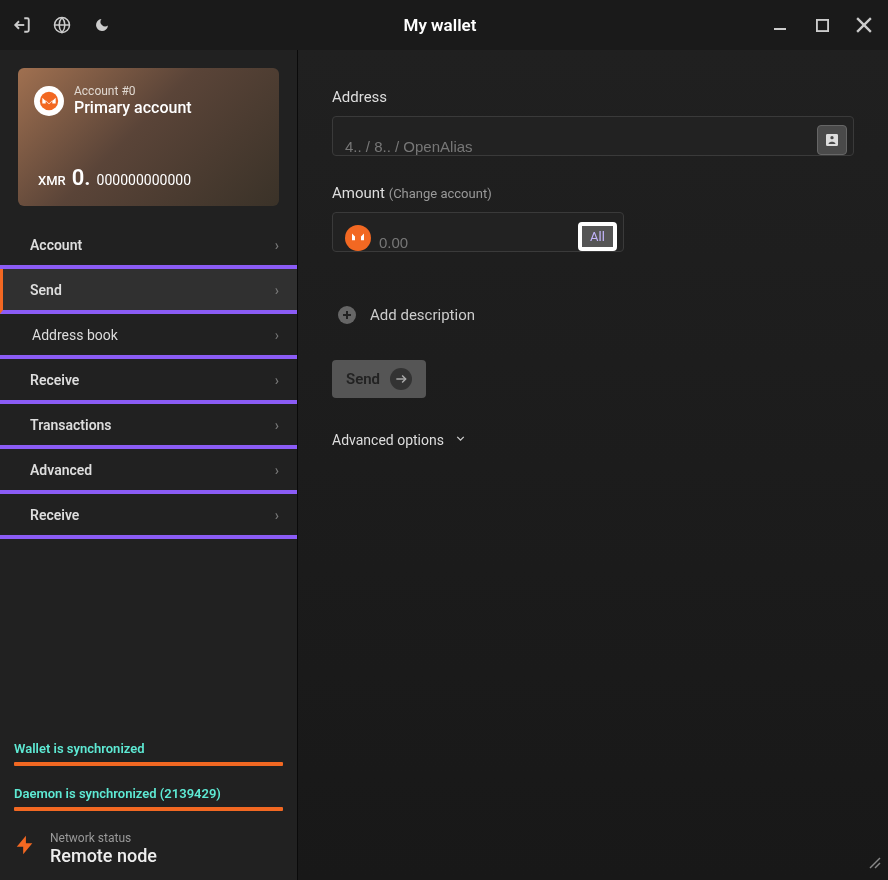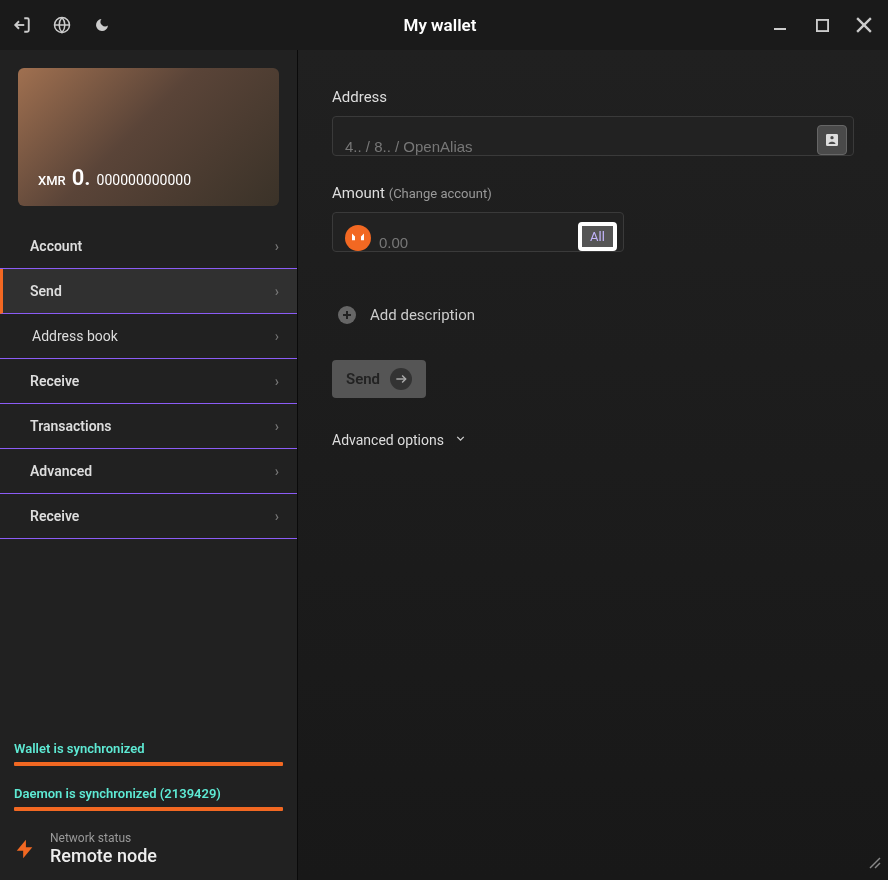--- a/index.html
+++ b/index.html
@@ -59,35 +59,35 @@
   .nav-item {
     height: 45px;
     display: flex;
     align-items: center;
     padding: 0 18px 0 30px;
     font-size: 14px;
     font-weight: 600;
     color: #ddd;
     cursor: pointer;
     justify-content: space-between;
-    border-bottom: 1px solid #8b5cf6;
+    border-bottom: 4px solid #8b5cf6;
     text-align: right;
   }
   .nav-item.sub { padding-left: 32px; font-weight: 400; }
   .nav-item.active {
     background: #303030;
     border-left: 3px solid #f26822;
     padding-left: 27px;
   }
   .chev { color: #777; }
 
   .sidebar-bottom { margin-top: auto; padding: 0 14px 14px; font-size: 13px; }
   .sync-label { font-weight: 600; margin-bottom: 6px; color: #5eead4; }
   .sync-bar { height: 4px; background: #f26822; border-radius: 1px; margin-bottom: 20px; }
-  .net-status { display: flex; align-items: flex-end; gap: 14px; margin-top: 10px; }
+  .net-status { display: flex; align-items: flex-start; gap: 14px; margin-top: 10px; }
   .net-sub { font-size: 12px; color: #999; }
   .net-main { font-size: 18px; font-weight: 500; color: #eee; }
 
   .main {
     flex: 1;
     padding: 38px 34px;
     background: linear-gradient(180deg, #202020 0%, #181818 100%);
     position: relative;
   }
   .field-label { font-size: 15px; color: #ddd; margin-bottom: 10px; }
@@ -196,20 +196,32 @@
           <line x1="1" y1="1" x2="13" y2="13"></line>
           <line x1="13" y1="1" x2="1" y2="13"></line>
         </svg>
     </span>
   </div>
 </div>
 
 <div class="container">
   <div class="sidebar">
     <div class="account-card">
+      <div class="row1">
+        <div class="logo-circ">
+          <svg width="20" height="20" viewBox="0 0 24 24">
+              <circle cx="12" cy="12" r="11" fill="#f26822"></circle>
+              <path d="M4 8v7h4v-4l4 4 4-4v4h4V8l-8 8-8-8z" fill="#fff"></path>
+            </svg>
+        </div>
+        <div>
+          <div class="acct-sub">Account #0</div>
+          <div class="acct-name">Primary account</div>
+        </div>
+      </div>
       <div class="balance-row">
         <span class="balance-cur">XMR</span>
         <span class="balance-int">0.</span>
         <span class="balance-dec">000000000000</span>
       </div>
     </div>
 
     <div class="nav">
       <div class="nav-item">
         <span>Account</span>

